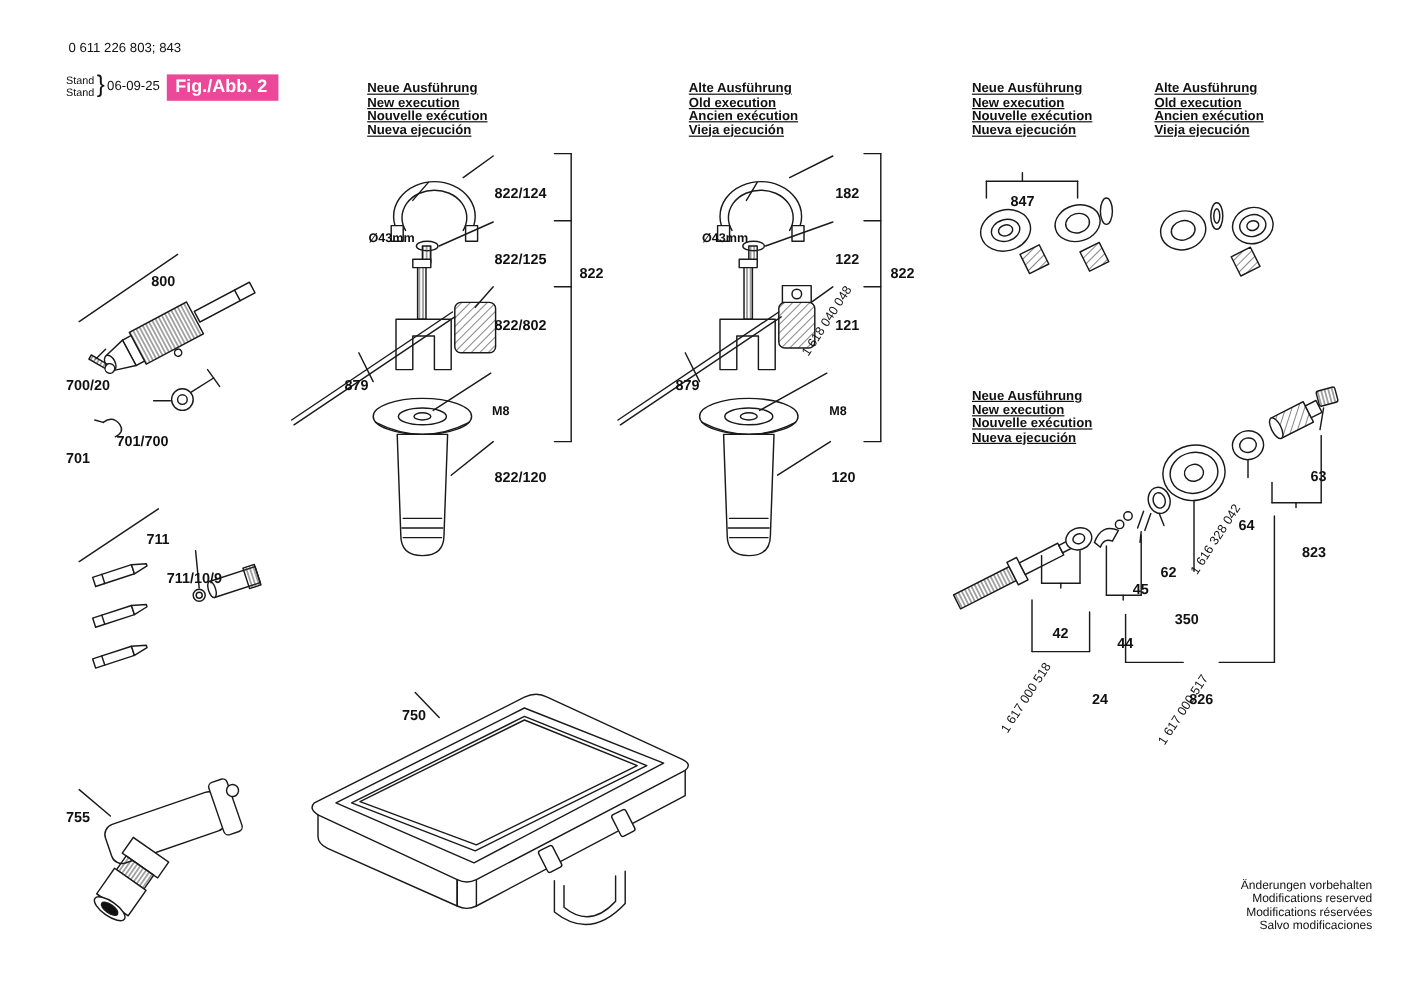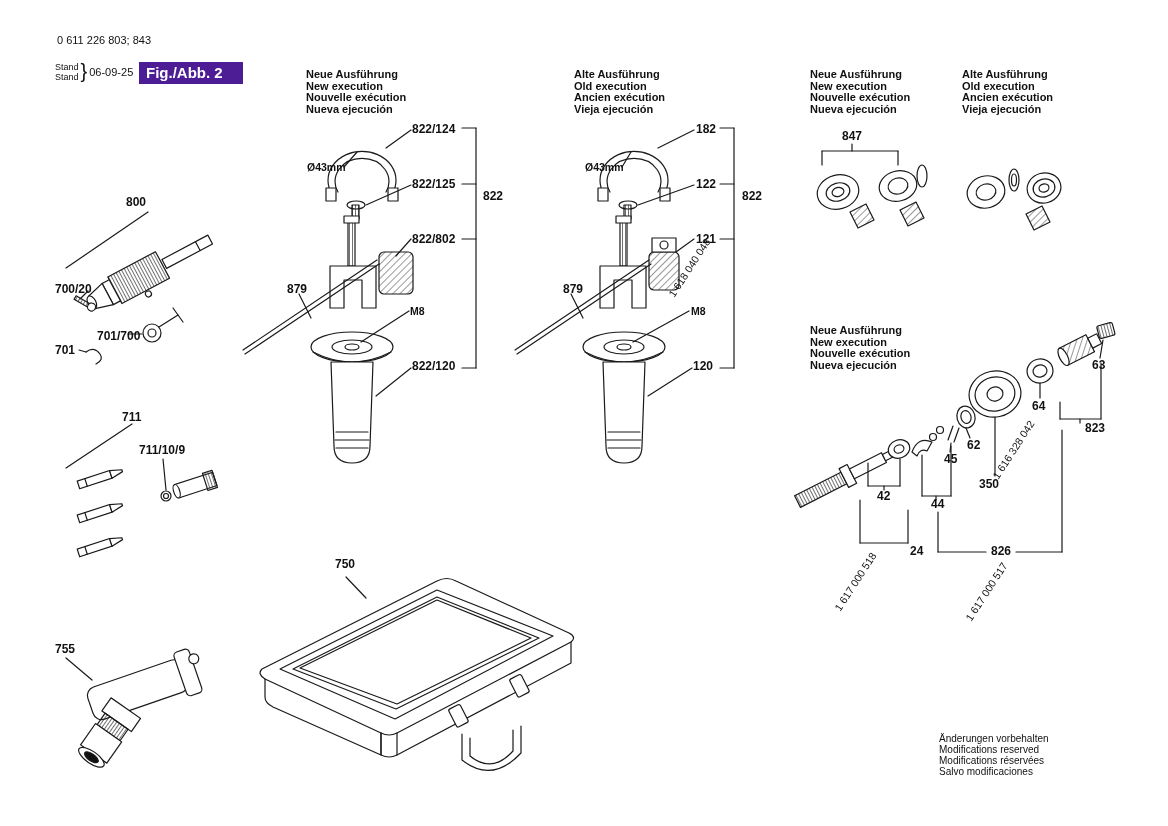--- a/index.html
+++ b/index.html
@@ -1,31 +1,31 @@
 <!DOCTYPE html>
 <html><head>
 <meta charset="utf-8">
 <style>
   html,body{margin:0;padding:0;background:#fff;}
   .page{position:relative;width:1168px;height:826px;background:#fff;overflow:hidden;
         font-family:"Liberation Sans",sans-serif;color:#111;}
   .art{position:absolute;left:0;top:0;}
-  .lbl{position:absolute;font:bold 12px "Liberation Sans",sans-serif;white-space:nowrap;}
+  .lbl{position:absolute;font:bold 12px "Liberation Sans",sans-serif;white-space:nowrap;margin-top:32px;}
   .sm{font:10.5px "Liberation Sans",sans-serif;font-weight:bold;}
   .code{position:absolute;font:10.5px "Liberation Sans",sans-serif;white-space:nowrap;
         transform-origin:left bottom;transform:rotate(-57deg);}
-  .legend{position:absolute;font:bold 11px "Liberation Sans",sans-serif;line-height:11.5px;white-space:nowrap;}
+  .legend{position:absolute;font:bold 11px "Liberation Sans",sans-serif;line-height:11.5px;white-space:nowrap;text-decoration:underline;}
   .hdr-code{position:absolute;left:57px;top:34px;font:11px "Liberation Sans",sans-serif;}
   .issue{position:absolute;left:55px;top:60px;display:flex;align-items:center;gap:1px;}
   .issue-col div{font:9px "Liberation Sans",sans-serif;line-height:10px;}
   .issue-brace{font:300 20px "Liberation Sans",sans-serif;margin:0 1px;}
   .issue-date{font:11px "Liberation Sans",sans-serif;}
-  .figbox{position:absolute;left:139px;top:62px;background:#4c1d95;color:#fff;
-          font:bold 15px "Liberation Sans",sans-serif;padding:2px 20px 3px 7px;}
-  .footer{position:absolute;left:939px;top:733px;font:10px "Liberation Sans",sans-serif;line-height:11px;}
+  .figbox{position:absolute;left:139px;top:62px;background:#ec4899;color:#fff;
+          font:bold 15px "Liberation Sans",sans-serif;padding:2px 9px 3px 7px;}
+  .footer{position:absolute;left:1034px;top:733px;font:10px "Liberation Sans",sans-serif;line-height:11px;text-align:right;}
 </style>
 </head>
 <body>
 
 <div class="page">
 
   <svg class="art" width="1168" height="826" viewBox="0 0 1168 826">
     <defs>
       <pattern id="hatch" width="5" height="5" patternUnits="userSpaceOnUse" patternTransform="rotate(45)">
         <line x1="0" y1="0" x2="0" y2="5" stroke="#333" stroke-width="1"></line>

